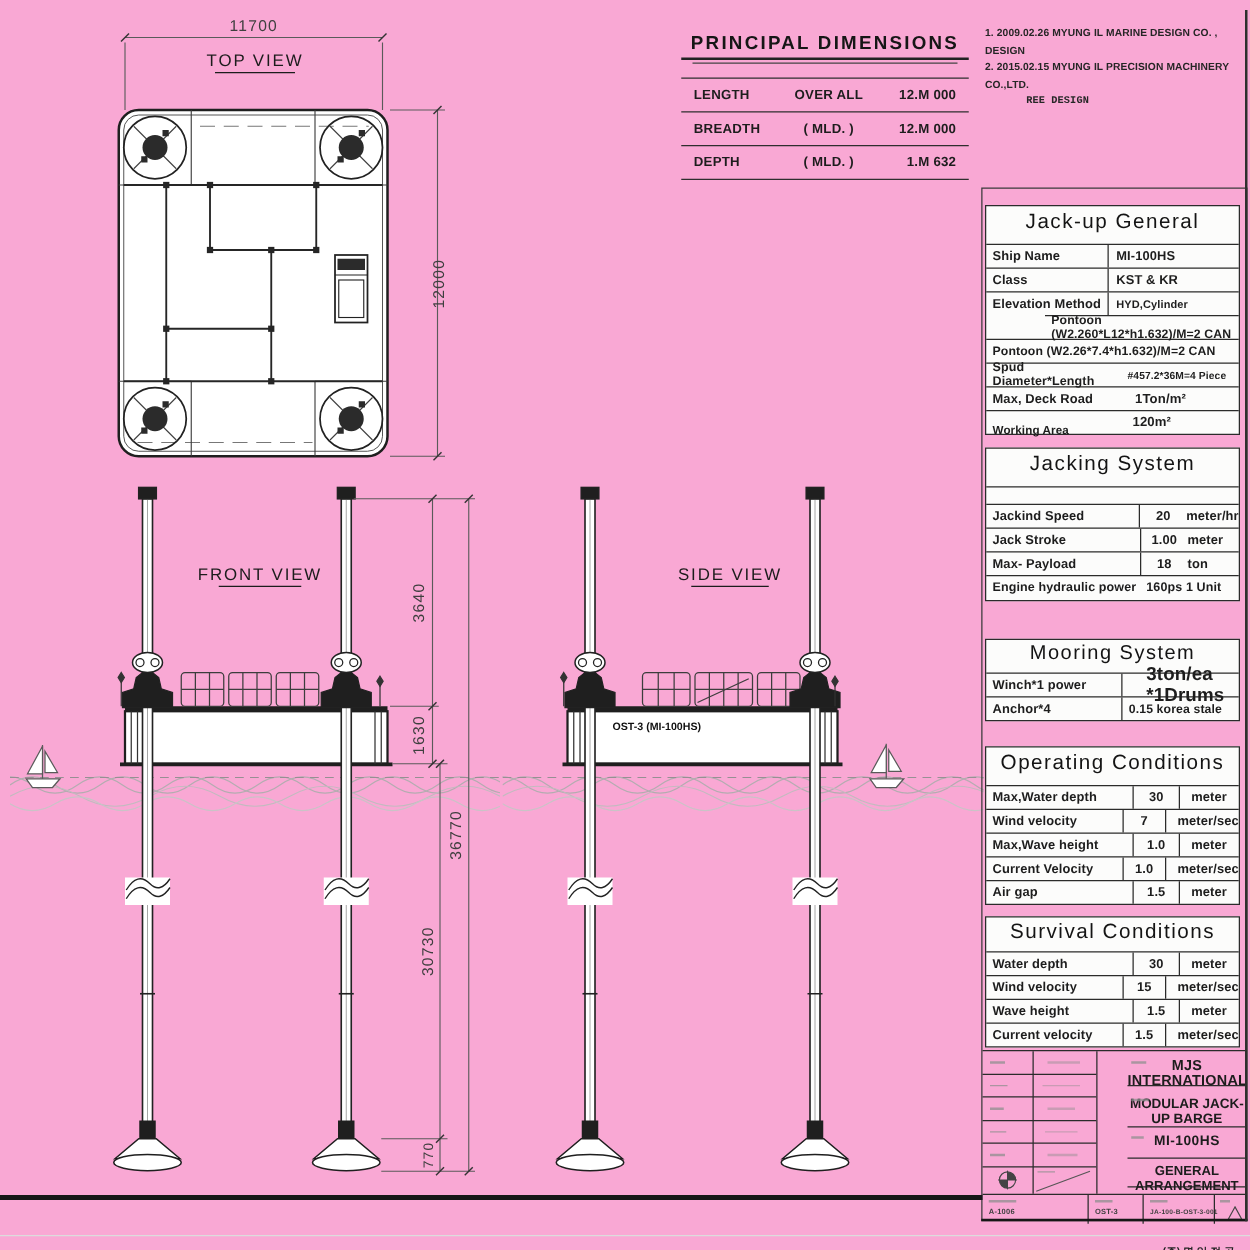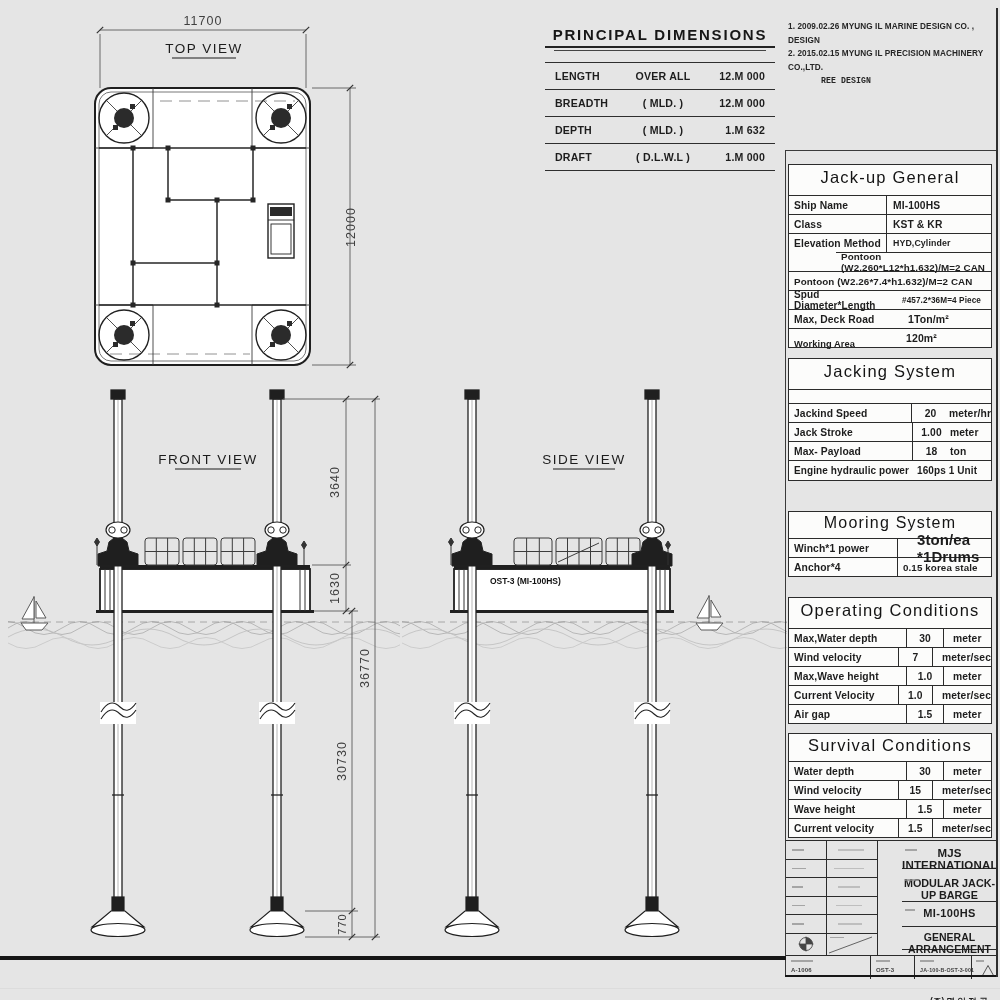--- a/index.html
+++ b/index.html
@@ -1,16 +1,16 @@
 <!DOCTYPE html>
 <html><head>
 <meta charset="utf-8">
 <style>
   html,body{margin:0;padding:0;background:#ffffff;}
-  .sheet{position:relative;width:1000px;height:1000px;background:#e5e5e5;overflow:hidden;
+  .sheet{position:relative;width:1000px;height:1000px;background:#f9a8d4;overflow:hidden;
          font-family:"Liberation Sans",sans-serif;color:#1d1d1d;}
   .abs{position:absolute;}
   
   .pdim{position:absolute;left:545px;top:26px;width:230px;}
   .pdim .pt{font-size:15px;font-weight:700;letter-spacing:1.8px;text-align:center;color:#161616;}
   .pdim .u1{height:1.7px;background:#222;margin-top:3px;}
   .pdim .u2{height:1px;background:#444;margin-top:2px;margin-left:4%;width:92%;}
   .pdim .rows{margin-top:11px;border-bottom:1.4px solid #2e2e2e;}
   .pdim .prow{height:26px;border-top:1.4px solid #2e2e2e;display:flex;align-items:center;
               font-size:10.6px;font-weight:700;letter-spacing:.2px;}
@@ -351,25 +351,20 @@
       <div class="prow">
         <span class="c1">BREADTH</span>
         <span class="c2">( MLD. )</span>
         <span class="c3">12.M 000</span>
       </div>
       <div class="prow">
         <span class="c1">DEPTH</span>
         <span class="c2">( MLD. )</span>
         <span class="c3">1.M 632</span>
       </div>
-      <div class="prow">
-        <span class="c1">DRAFT</span>
-        <span class="c2">( D.L.W.L )</span>
-        <span class="c3">1.M 000</span>
-      </div>
     </div>
   </div>
 
   <div class="notes">
     <div>1. 2009.02.26 MYUNG IL MARINE DESIGN CO. , DESIGN</div>
     <div>2. 2015.02.15 MYUNG IL PRECISION MACHINERY CO.,LTD.</div>
     <div class="n3">REE DESIGN</div>
   </div>
 
   <div class="rpanel">

